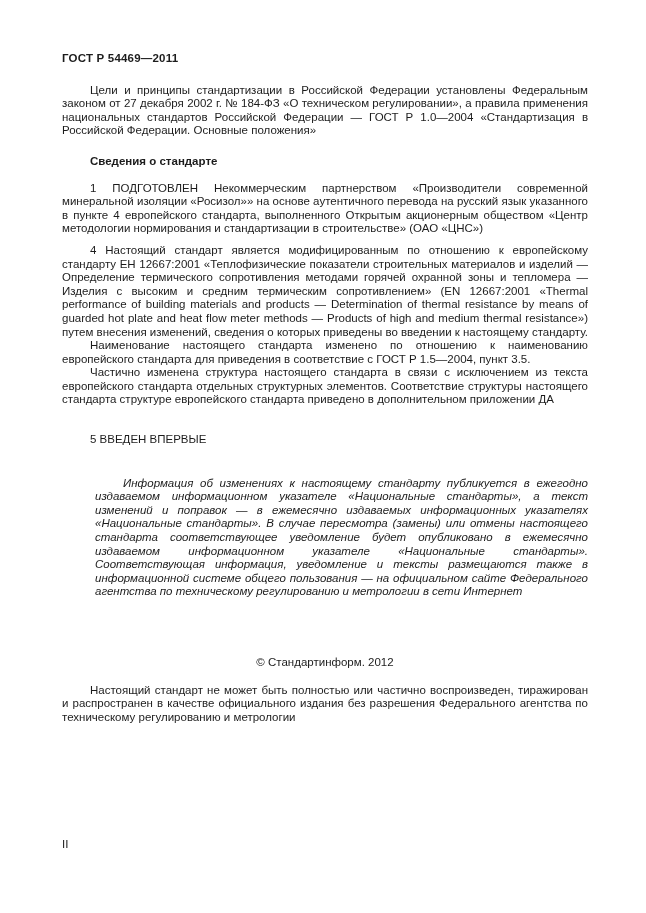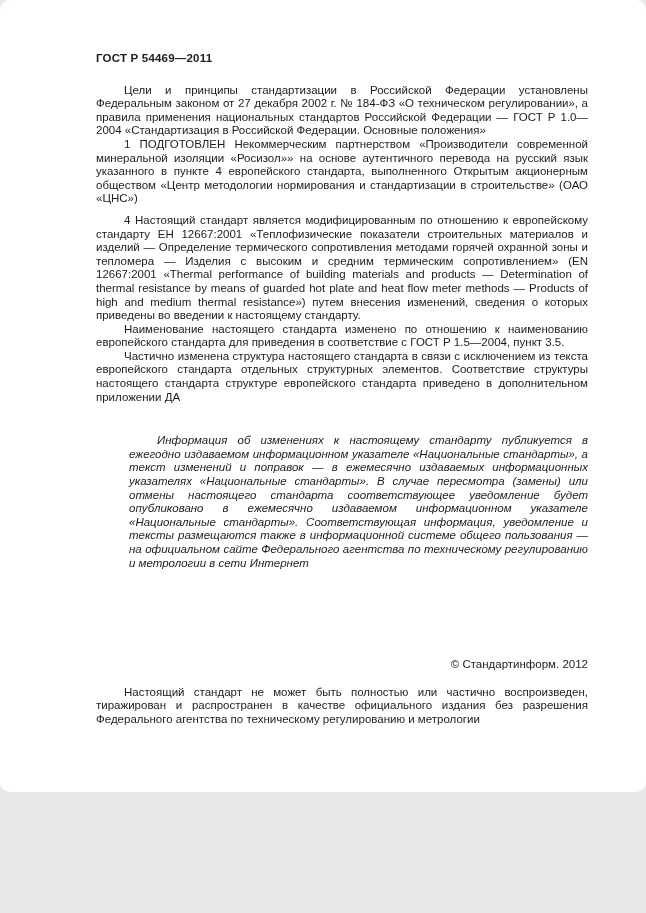--- a/index.html
+++ b/index.html
@@ -2,67 +2,66 @@
 <html><head>
 <meta charset="utf-8">
 <style>
   html, body {
     margin: 0;
     padding: 0;
     background: #e8e8e8;
   }
   .page {
     width: 646px;
-    height: 792px;
+    height: 913px;
     margin: 0 auto;
     background: #ffffff;
     position: relative;
     box-sizing: border-box;
-    padding: 52px 58px 0 96px;
+    padding: 52px 58px 0 62px;
     font-family: "Liberation Sans", sans-serif;
     font-size: 11.5px;
     line-height: 13.6px;
     color: #1c1c1c;
     overflow: hidden;
-    border-radius: 10px;
   }
   .doc-header {
     font-weight: bold;
     font-size: 11.5px;
     letter-spacing: 0.2px;
   }
   .doc-title {
     text-align: center;
     font-weight: bold;
     font-size: 12.5px;
     margin: 12px 0 0 0;
   }
   .para {
     margin: 0;
     text-align: justify;
     text-indent: 28px;
   }
   .m-intro      { margin-top: 18px; }
   .m-section    { margin-top: 17px; }
-  .m-item-first { }
+  .m-item-first { margin-top: 13px; }
   .m-item       { margin-top: 10px; }
   .m-item-big   { margin-top: 8px; }
   .m-cont       { margin-top: 0; }
   .m-item5      { margin-top: 26px; }
   .bold { font-weight: bold; }
   .note-italic {
     margin-top: 30px;
     font-style: italic;
     text-align: justify;
     text-indent: 28px;
     margin-left: 33px;
   }
   .copyright {
-    margin-top: 88px;
-    text-align: right;
+    margin-top: 57px;
+    text-align: center;
   }
   .footer-note {
     margin-top: 14px;
   }
   .page-number {
     position: absolute;
     left: 62px;
     top: 838px;
     font-size: 11.5px;
   }
@@ -70,31 +69,33 @@
 </head>
 <body>
 
 <div class="page">
 
   <div class="doc-header">ГОСТ Р 54469—2011</div>
 
 
   <p class="para m-intro">Цели и принципы стандартизации в Российской Федерации установлены Федеральным законом от 27 декабря 2002 г. № 184-ФЗ «О техническом регулировании», а правила применения национальных стандартов Российской Федерации — ГОСТ Р 1.0—2004 «Стандартизация в Российской Федерации. Основные положения»</p>
 
+  <p class="para m-section bold">Сведения о стандарте</p>
 
   <p class="para m-item-first">1 ПОДГОТОВЛЕН Некоммерческим партнерством «Производители современной минеральной изоляции «Росизол»» на основе аутентичного перевода на русский язык указанного в пункте 4 европейского стандарта, выполненного Открытым акционерным обществом «Центр методологии нормирования и стандартизации в строительстве» (ОАО «ЦНС»)</p>
 
 
 
   <p class="para m-item-big">4 Настоящий стандарт является модифицированным по отношению к европейскому стандарту ЕН 12667:2001 «Теплофизические показатели строительных материалов и изделий — Определение термического сопротивления методами горячей охранной зоны и тепломера — Изделия с высоким и средним термическим сопротивлением» (EN 12667:2001 «Thermal performance of building materials and products — Determination of thermal resistance by means of guarded hot plate and heat flow meter methods — Products of high and medium thermal resistance») путем внесения изменений, сведения о которых приведены во введении к настоящему стандарту.</p>
 
   <p class="para m-cont">Наименование настоящего стандарта изменено по отношению к наименованию европейского стандарта для приведения в соответствие с ГОСТ Р 1.5—2004, пункт 3.5.</p>
 
   <p class="para m-cont">Частично изменена структура настоящего стандарта в связи с исключением из текста европейского стандарта отдельных структурных элементов. Соответствие структуры настоящего стандарта структуре европейского стандарта приведено в дополнительном приложении ДА</p>
 
+  <p class="para m-item5">5 ВВЕДЕН ВПЕРВЫЕ</p>
 
   <p class="note-italic">Информация об изменениях к настоящему стандарту публикуется в ежегодно издаваемом информационном указателе «Национальные стандарты», а текст изменений и поправок — в ежемесячно издаваемых информационных указателях «Национальные стандарты». В случае пересмотра (замены) или отмены настоящего стандарта соответствующее уведомление будет опубликовано в ежемесячно издаваемом информационном указателе «Национальные стандарты». Соответствующая информация, уведомление и тексты размещаются также в информационной системе общего пользования — на официальном сайте Федерального агентства по техническому регулированию и метрологии в сети Интернет</p>
 
   <div class="copyright">© Стандартинформ. 2012</div>
 
   <p class="para footer-note">Настоящий стандарт не может быть полностью или частично воспроизведен, тиражирован и распространен в качестве официального издания без разрешения Федерального агентства по техническому регулированию и метрологии</p>
 
   <div class="page-number">II</div>
 
 </div>

